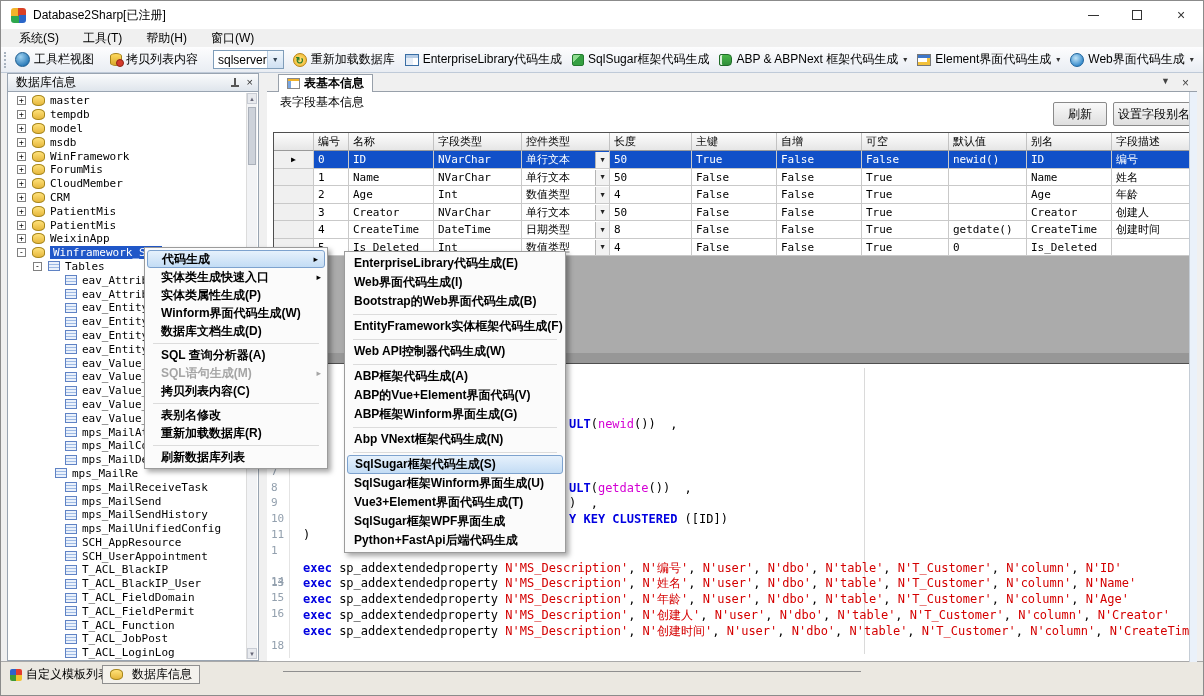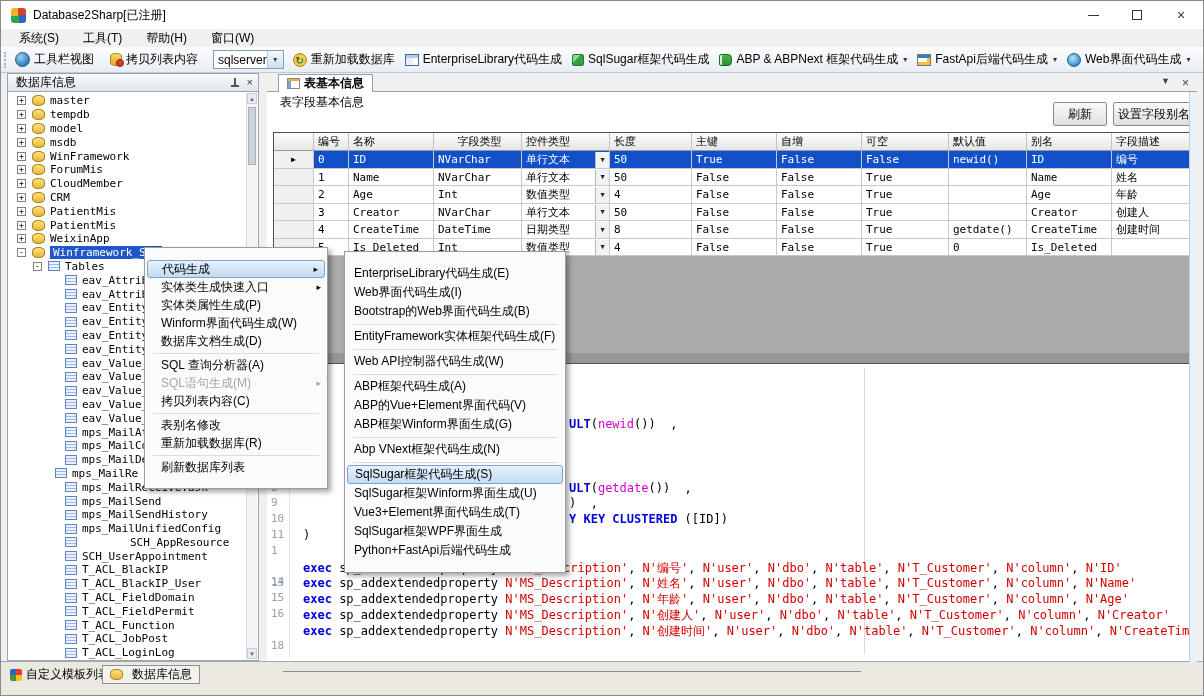--- a/index.html
+++ b/index.html
@@ -128,22 +128,22 @@
   .sql-guide { position:absolute; left:595px; top:0; bottom:4px; width:1px; background:#dadada; }
   .sql-row { position:absolute; left:0; width:100%; height:15px; white-space:pre; }
   .ln { position:absolute; left:2px; color:#93a0ae; font-size:11px; }
   .code { position:absolute; left:34px; }
   .kw { color:#0000e0; font-weight:bold; }
   .str { color:#d40000; }
   .fn { color:#d400d4; }
   .pl { color:#000; }
 
   
-  .menu { position:absolute; background:#fbfbfb; border:1px solid #9b9b9b; padding:12px 0;
-          box-shadow:3px 3px 5px rgba(0,0,0,.35); }
+  .menu { position:absolute; background:#fbfbfb; border:1px solid #9b9b9b; padding:2px 0;
+          box-shadow:3px 3px 5px rgba(0,0,0,.35);font-weight:bold; }
   #ctxmenu { left:143px; top:246px; width:184px; z-index:60; }
   #submenu { left:343px; top:250px; width:222px; z-index:61; }
   .cm-item { position:relative; height:18px; line-height:18px; padding-left:16px; white-space:nowrap; }
   #submenu .cm-item { height:19px; line-height:19px; padding-left:9px; }
   .cm-item.hl { background:linear-gradient(#e6f1fc,#c3dcf4); border:1px solid #7da2ce; border-radius:3px;
           margin:0 2px; line-height:16px; padding-left:14px; }
   #submenu .cm-item.hl { line-height:17px; padding-left:7px; }
   .cm-item.disabled { color:#a5a5a5; }
   .cm-sep { height:1px; background:#dcdcdc; margin:3px 8px 2px 8px; }
   .cm-arrow { position:absolute; right:6px; top:0; font-size:9px; }
@@ -214,21 +214,21 @@
       <span class="ico i-sugar"></span>
       <span>SqlSugar框架代码生成</span>
     </div>
     <div class="tbtn">
       <span class="ico i-abp"></span>
       <span>ABP &amp; ABPNext 框架代码生成</span>
       <span class="caret">▾</span>
     </div>
     <div class="tbtn">
       <span class="ico i-winf"></span>
-      <span>FastApi后端代码生成</span>
+      <span>Element界面代码生成</span>
       <span class="caret">▾</span>
     </div>
     <div class="tbtn">
       <span class="ico i-web"></span>
       <span>Web界面代码生成</span>
       <span class="caret">▾</span>
     </div>
     <div class="tsep"></div>
     <div class="tbtn">
       <span class="ico i-exit">×</span>
@@ -379,21 +379,21 @@
             <span>mps_MailSend</span>
           </div>
           <div class="trow" style="padding-left: 57px;">
             <span class="tblico"></span>
             <span>mps_MailSendHistory</span>
           </div>
           <div class="trow" style="padding-left: 57px;">
             <span class="tblico"></span>
             <span>mps_MailUnifiedConfig</span>
           </div>
-          <div class="trow" style="padding-left: 57px; gap: 48px;">
+          <div class="trow" style="padding-left: 57px;">
             <span class="tblico"></span>
             <span>SCH_AppResource</span>
           </div>
           <div class="trow" style="padding-left: 57px;">
             <span class="tblico"></span>
             <span>SCH_UserAppointment</span>
           </div>
           <div class="trow" style="padding-left: 57px;">
             <span class="tblico"></span>
             <span>T_ACL_BlackIP</span>
@@ -446,21 +446,21 @@
     <span class="group-label">表字段基本信息</span>
     <div class="btn" style="left:786px; top:10px; width:54px;">刷新</div>
     <div class="btn" style="left:846px; top:10px; width:82px;">设置字段别名</div>
 
     <div class="grid" id="grid">
       <div class="g-bottom"></div>
     <div class="g-head">
           <div class="g-hcell" style="width: 40px;"></div>
           <div class="g-hcell" style="width: 35px;">编号</div>
           <div class="g-hcell" style="width: 85px;">名称</div>
-          <div class="g-hcell" style="width: 88px; text-align: center;">字段类型</div>
+          <div class="g-hcell" style="width: 88px;">字段类型</div>
           <div class="g-hcell" style="width: 88px;">控件类型</div>
           <div class="g-hcell" style="width: 82px;">长度</div>
           <div class="g-hcell" style="width: 85px;">主键</div>
           <div class="g-hcell" style="width: 85px;">自增</div>
           <div class="g-hcell" style="width: 87px;">可空</div>
           <div class="g-hcell" style="width: 78px;">默认值</div>
           <div class="g-hcell" style="width: 85px;">别名</div>
           <div class="g-hcell" style="width: 86px;">字段描述</div>
         </div>
         <div class="g-row sel">

